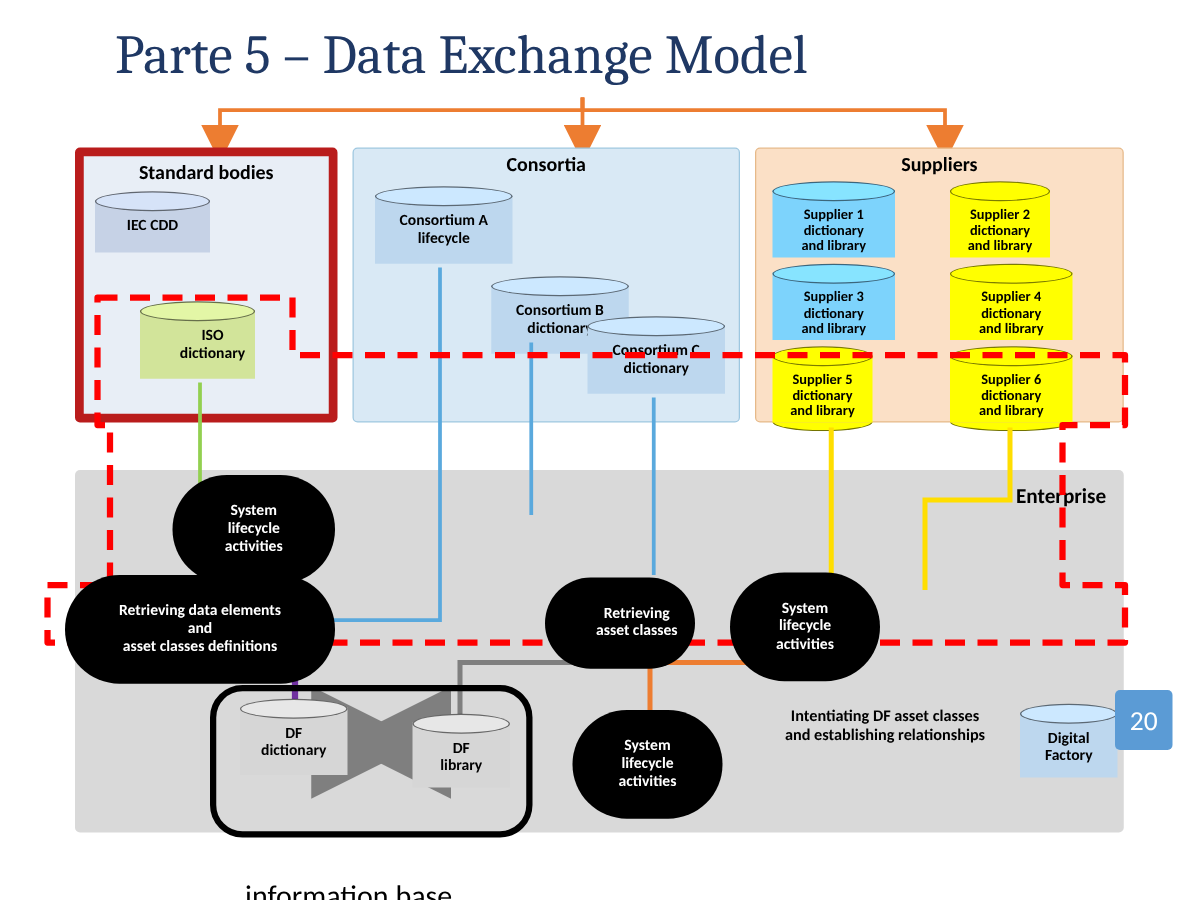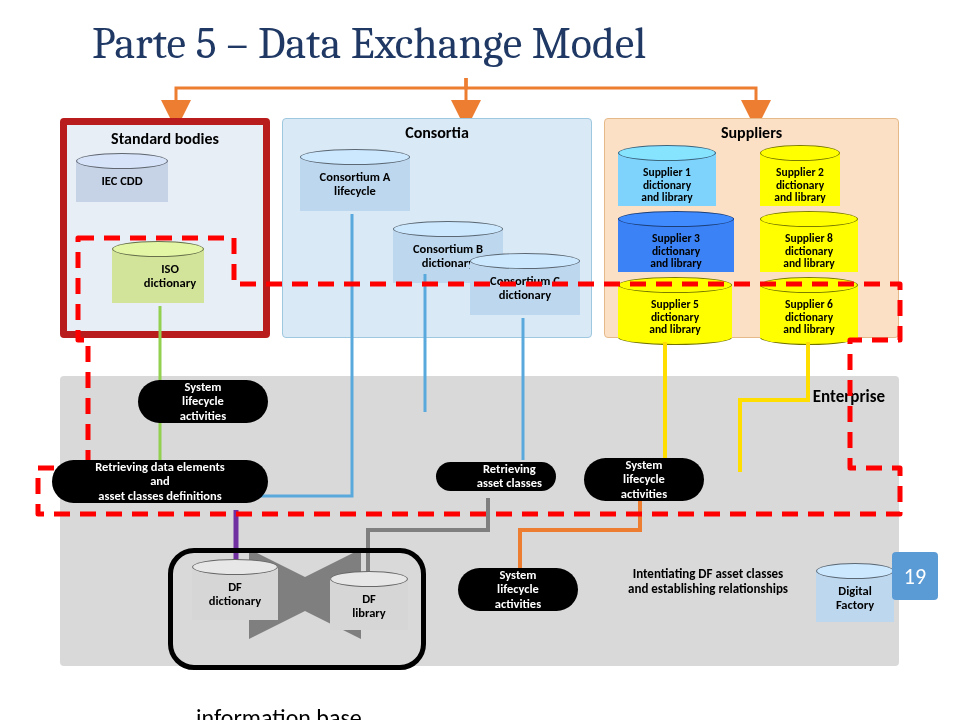--- a/index.html
+++ b/index.html
@@ -5,21 +5,21 @@
   * { box-sizing: border-box; margin: 0; padding: 0; }
   body { font-family: "Calibri", "Segoe UI", Arial, sans-serif; width: 960px; height: 720px; position: relative; background: #fff; overflow: hidden; }
   .title { font-family: "Cambria", Georgia, serif; font-size: 44px; color: #1f3864; position: absolute; top: 18px; left: 56px; font-weight: 400; margin-left: 36px; }
   .panel { position: absolute; border-radius: 4px; }
   .panel-header { text-align: center; font-weight: 700; font-size: 16px; padding: 4px 0; color: #000; }
   .cyl { position: absolute; text-align: center; font-size: 12.5px; font-weight: 700; line-height: 1.1; padding-top: 14px; }
   .cyl::before, .cyl::after { content: ""; position: absolute; left: 0; right: 0; border-radius: 50%; }
   .cyl::before { top: -7px; height: 14px; border: 1px solid rgba(0,0,0,.55); background: inherit; filter: brightness(1.08); }
   .cyl::after  { bottom: -7px; height: 14px; border: 1px solid rgba(0,0,0,.55); border-top: none; background: inherit; z-index:-1; }
   .cyl-body { position:absolute; left:0; right:0; top:0; bottom:0; border-left:1px solid rgba(0,0,0,.55); border-right:1px solid rgba(0,0,0,.55); background: inherit; z-index:-1; }
-  .pill { position:absolute; background:#000; color:#fff; border-radius: 999px; text-align:center; font-weight:700; font-size:12.5px; display:flex; align-items:center; justify-content:center; padding: 0 14px; line-height:1.15; }
+  .pill { position:absolute; background:#000; color:#fff; border-radius: 999px; text-align:center; font-weight:700; font-size:12.5px; display:flex; align-items:center; justify-content:center; padding: 22px 14px; line-height:1.15; }
   .page-num { position:absolute; right:22px; bottom:120px; background:#5b9bd5; color:#fff; font-size:22px; width:46px; height:48px; display:flex; align-items:center; justify-content:center; border-radius:4px; }
   
 </style>
 </head>
 <body>
 
 <div class="title">Parte 5 – Data Exchange Model</div>
 
 <svg style="position:absolute; left:56px; top:78px; overflow:visible" width="820" height="60">
   <defs>
@@ -56,27 +56,27 @@
 dictionary</span></div>
 <div class="cyl" style="left:470px; top:260px; width:110px; height:55px; background:#bdd7ee;"><div class="cyl-body"></div><span style="white-space:pre-line">Consortium C
 dictionary</span></div>
 
 <div class="cyl" style="left:618px; top:152px; width:98px; height:54px; background:#7dd3fc; font-size:11.5px;"><div class="cyl-body"></div><span style="white-space:pre-line">Supplier 1
 dictionary
 and library</span></div>
 <div class="cyl" style="left:760px; top:152px; width:80px; height:54px; background:#ffff00; font-size:11.5px;"><div class="cyl-body"></div><span style="white-space:pre-line">Supplier 2
 dictionary
 and library</span></div>
-<div class="cyl" style="left:618px; top:218px; width:116px; height:54px; background:#3b82f6; font-size:11.5px;"><div class="cyl-body"></div><span style="white-space:pre-line">Supplier 3
+<div class="cyl" style="left:618px; top:218px; width:98px; height:54px; background:#7dd3fc; font-size:11.5px;"><div class="cyl-body"></div><span style="white-space:pre-line">Supplier 3
 dictionary
 and library</span></div>
-<div class="cyl" style="left:760px; top:218px; width:98px; height:54px; background:#ffff00; font-size:11.5px;"><div class="cyl-body"></div><span style="white-space:pre-line">Supplier 8
+<div class="cyl" style="left:760px; top:218px; width:98px; height:54px; background:#ffff00; font-size:11.5px;"><div class="cyl-body"></div><span style="white-space:pre-line">Supplier 4
 dictionary
 and library</span></div>
-<div class="cyl" style="left:618px; top:284px; width:114px; height:54px; background:#ffff00; font-size:11.5px;"><div class="cyl-body"></div><span style="white-space:pre-line">Supplier 5
+<div class="cyl" style="left:618px; top:284px; width:80px; height:54px; background:#ffff00; font-size:11.5px;"><div class="cyl-body"></div><span style="white-space:pre-line">Supplier 5
 dictionary
 and library</span></div>
 <div class="cyl" style="left:760px; top:284px; width:98px; height:54px; background:#ffff00; font-size:11.5px;"><div class="cyl-body"></div><span style="white-space:pre-line">Supplier 6
 dictionary
 and library</span></div>
 
 <svg style="position:absolute; left:0; top:0; pointer-events:none" width="960" height="720">
 
   <path d="M160 306 L160 492 L200 492" stroke="#92d050" stroke-width="3" fill="none"></path>
 
@@ -152,13 +152,13 @@
   </div>
 
 <div style="position:absolute; left:598px; top:566px; width:220px; font-weight:700; font-size:13px; text-align:center; white-space:pre-line;">Intentiating DF asset classes
 and establishing relationships</div>
 
 <div class="cyl" style="left:816px; top:570px; width:78px; height:52px; background:#bdd7ee;"><div class="cyl-body"></div><span style="white-space:pre-line">Digital
 Factory</span></div>
 
 <div style="position:absolute; left:196px; top:672px; font-size:24px; color:#000;margin-top:31px;">information base</div>
 
-<div class="page-num">19</div>
+<div class="page-num">20</div>
 
 </body></html>

